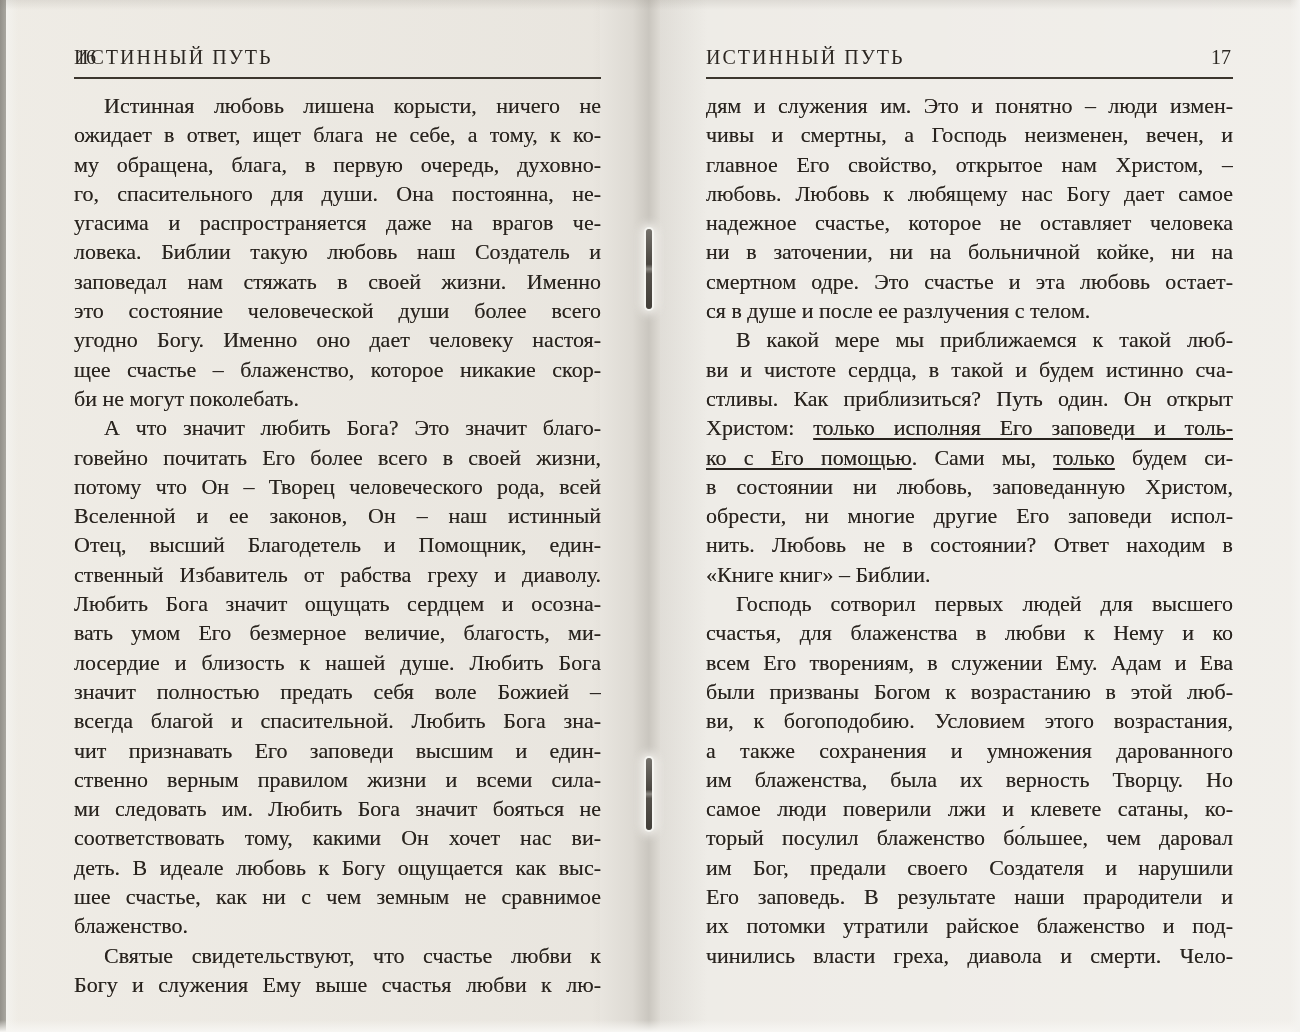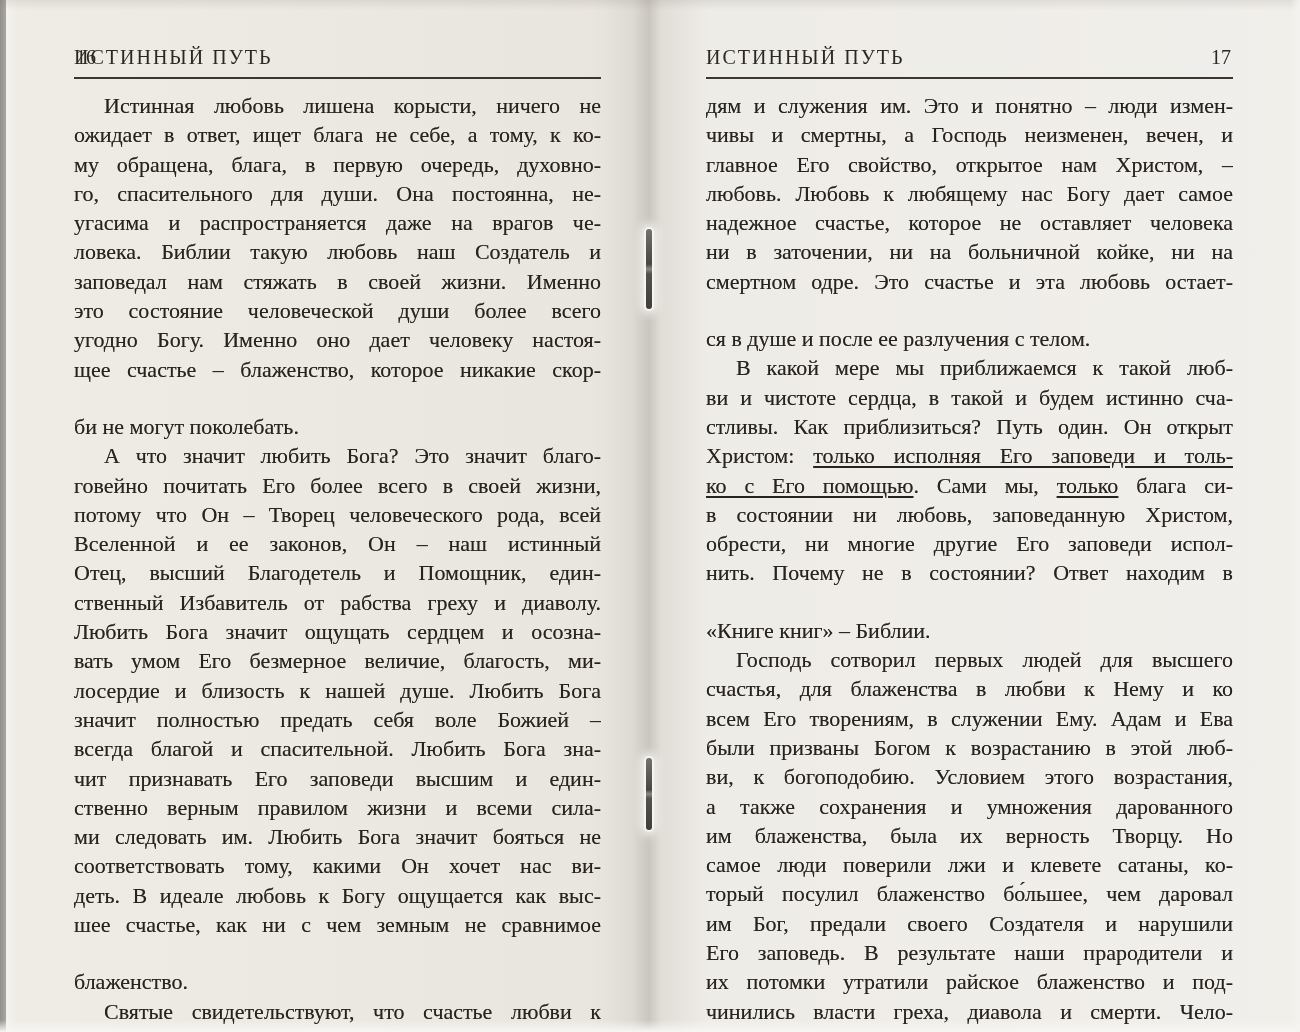--- a/index.html
+++ b/index.html
@@ -49,21 +49,21 @@
   .page-left  .page-num { left:2px; }
   .page-right .page-num { right:2px; }
   .header-rule { height:0; border-bottom:2px solid #3c362e; margin-top:3px; }
 
   .page-body {
     margin-top:12px; font-size:22px; line-height:29.3px;
     text-shadow:0 0 0.5px rgba(45,38,30,0.55);
   }
   .line { height:29.3px; overflow:hidden; text-align:justify; text-align-last:justify; }
   .line.indent   { text-indent:30px; }
-  .line.para-end { text-align-last:left;margin-top:28px; }
+  .line.para-end { text-align-last:left; }
   .u { text-decoration:underline; text-decoration-thickness:1.6px; text-underline-offset:3px; }
 </style>
 </head>
 <body>
 
 <div class="spread">
 
   <div class="shade left-page-tint"></div>
   <div class="shade right-page-tint"></div>
   <div class="shade gutter"></div>
@@ -129,24 +129,24 @@
         <div class="line">главное Его свойство, открытое нам Христом, –</div>
         <div class="line">любовь. Любовь к любящему нас Богу дает самое</div>
         <div class="line">надежное счастье, которое не оставляет человека</div>
         <div class="line">ни в заточении, ни на больничной койке, ни на</div>
         <div class="line">смертном одре. Это счастье и эта любовь остает-</div>
         <div class="line para-end">ся в душе и после ее разлучения с телом.</div>
         <div class="line indent">В какой мере мы приближаемся к такой люб-</div>
         <div class="line">ви и чистоте сердца, в такой и будем истинно сча-</div>
         <div class="line">стливы. Как приблизиться? Путь один. Он открыт</div>
         <div class="line"><span>Христом: </span><span class="u">только исполняя Его заповеди и толь-</span></div>
-        <div class="line"><span class="u">ко с Его помощью</span><span>. Сами мы, </span><span class="u">только</span><span> блага си-</span></div>
+        <div class="line"><span class="u">ко с Его помощью</span><span>. Сами мы, </span><span class="u">только</span><span> будем си-</span></div>
         <div class="line">в состоянии ни любовь, заповеданную Христом,</div>
         <div class="line">обрести, ни многие другие Его заповеди испол-</div>
-        <div class="line">нить. Почему не в состоянии? Ответ находим в</div>
+        <div class="line">нить. Любовь не в состоянии? Ответ находим в</div>
         <div class="line para-end">«Книге книг» – Библии.</div>
         <div class="line indent">Господь сотворил первых людей для высшего</div>
         <div class="line">счастья, для блаженства в любви к Нему и ко</div>
         <div class="line">всем Его творениям, в служении Ему. Адам и Ева</div>
         <div class="line">были призваны Богом к возрастанию в этой люб-</div>
         <div class="line">ви, к богоподобию. Условием этого возрастания,</div>
         <div class="line">а также сохранения и умножения дарованного</div>
         <div class="line">им блаженства, была их верность Творцу. Но</div>
         <div class="line">самое люди поверили лжи и клевете сатаны, ко-</div>
         <div class="line">торый посулил блаженство бо́льшее, чем даровал</div>

